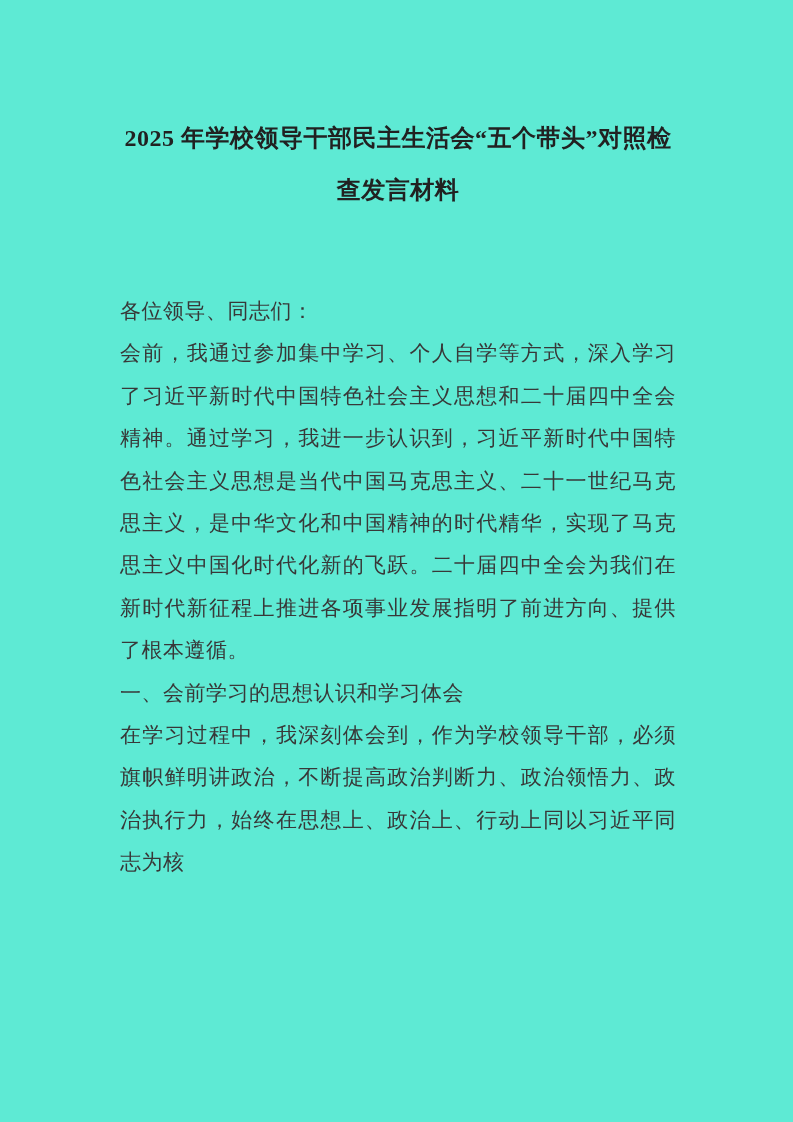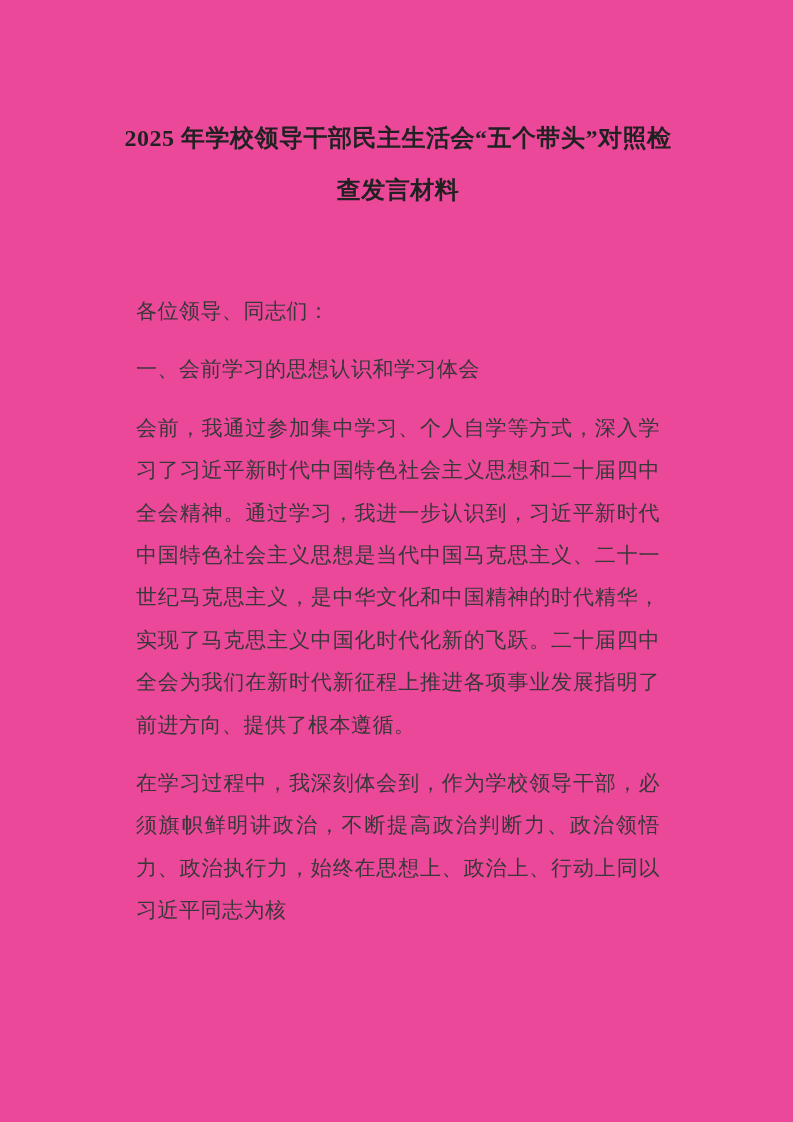--- a/index.html
+++ b/index.html
@@ -5,54 +5,54 @@
   html, body {
     margin: 0;
     padding: 0;
     background: #ffffff;
   }
   .page {
     position: relative;
     width: 793px;
     height: 1122px;
     margin: 0 auto;
-    background: #ec4899;
+    background: #5eead4;
     box-sizing: border-box;
     padding: 112px 117px 0 120px;
     overflow: hidden;
     font-family: "Liberation Serif", "DejaVu Serif", serif;
   }
   .doc-title {
     margin: 0 0 74px 0;
     font-size: 24px;
     font-weight: bold;
     line-height: 52px;
     text-align: center;
     color: #212121;
     letter-spacing: 0.5px;
   }
   .doc-body {
     color: #383838;
   }
   .doc-body p {
-    margin: 16px;
+    margin: 0;
     font-size: 21px;
     line-height: 42.4px;
     text-align: justify;
     text-justify: inter-character;
     letter-spacing: 0.5px;
     word-break: break-all;
   }
 </style>
 </head>
 <body>
 
 <div class="page">
   <h1 class="doc-title">2025 年学校领导干部民主生活会“五个带头”对照检查发言材料</h1>
 
   <div class="doc-body">
 
   <p>各位领导、同志们：</p>
+      <p>会前，我通过参加集中学习、个人自学等方式，深入学习了习近平新时代中国特色社会主义思想和二十届四中全会精神。通过学习，我进一步认识到，习近平新时代中国特色社会主义思想是当代中国马克思主义、二十一世纪马克思主义，是中华文化和中国精神的时代精华，实现了马克思主义中国化时代化新的飞跃。二十届四中全会为我们在新时代新征程上推进各项事业发展指明了前进方向、提供了根本遵循。</p>
       <p>一、会前学习的思想认识和学习体会</p>
-      <p>会前，我通过参加集中学习、个人自学等方式，深入学习了习近平新时代中国特色社会主义思想和二十届四中全会精神。通过学习，我进一步认识到，习近平新时代中国特色社会主义思想是当代中国马克思主义、二十一世纪马克思主义，是中华文化和中国精神的时代精华，实现了马克思主义中国化时代化新的飞跃。二十届四中全会为我们在新时代新征程上推进各项事业发展指明了前进方向、提供了根本遵循。</p>
       <p>在学习过程中，我深刻体会到，作为学校领导干部，必须旗帜鲜明讲政治，不断提高政治判断力、政治领悟力、政治执行力，始终在思想上、政治上、行动上同以习近平同志为核</p>
     </div>
 </div>
 
 </body></html>

